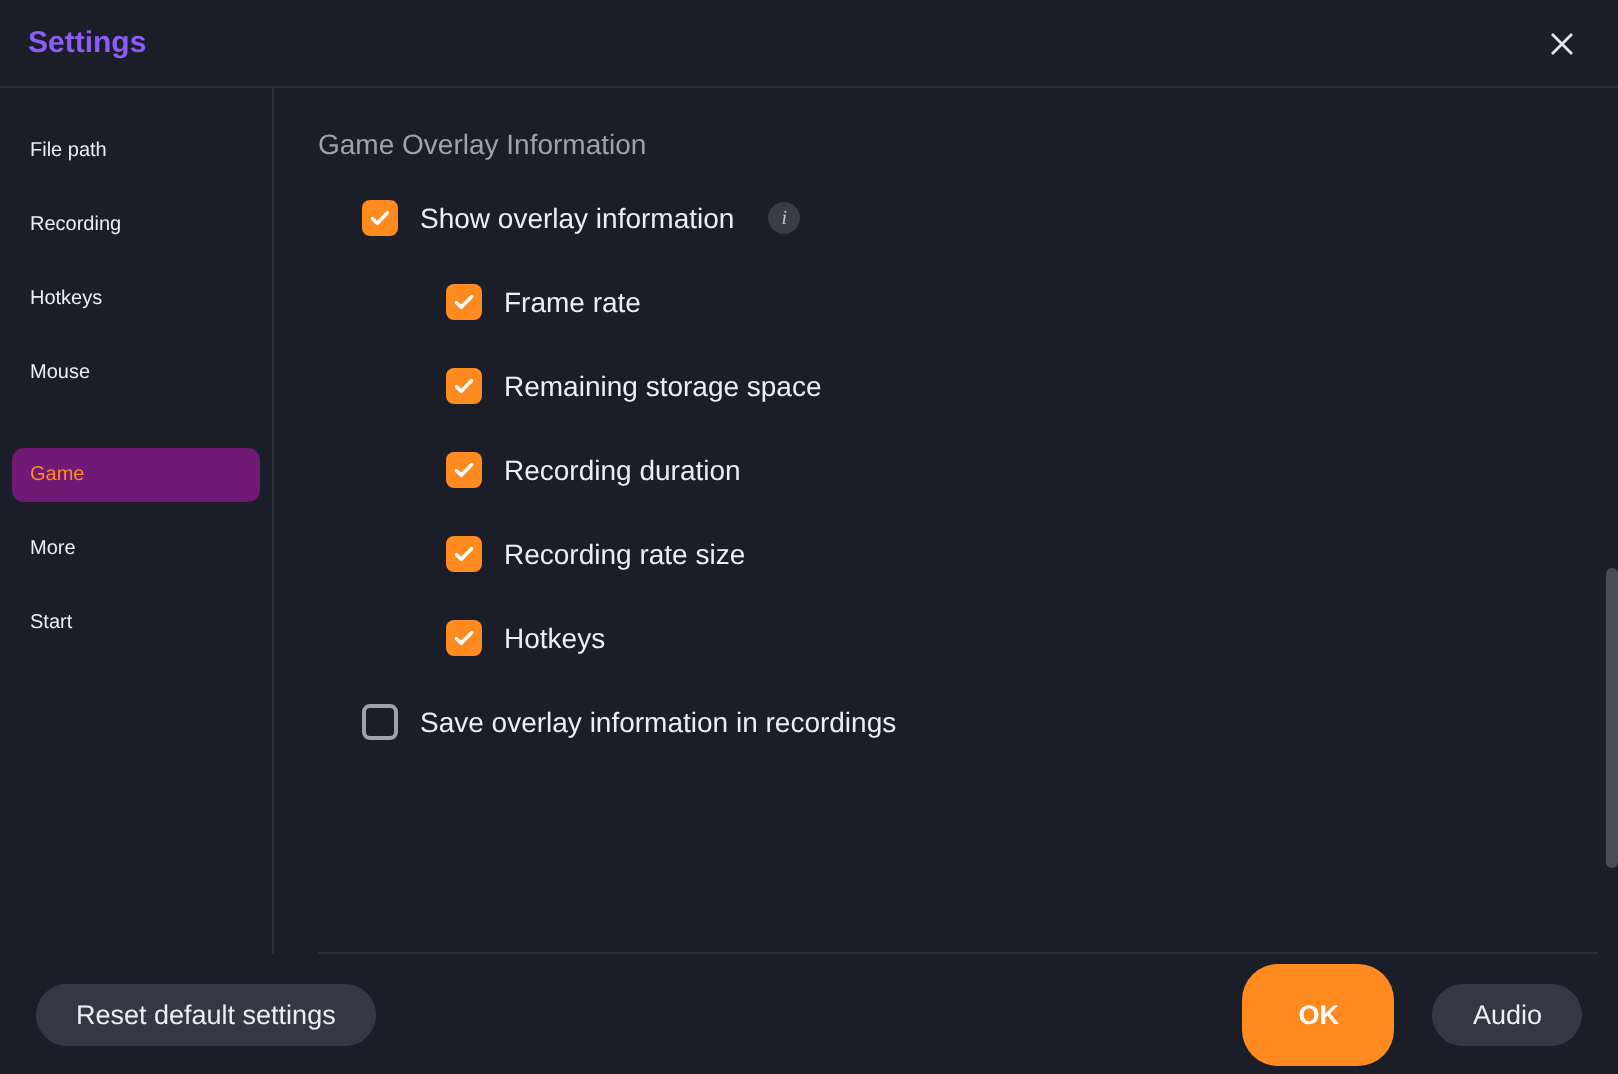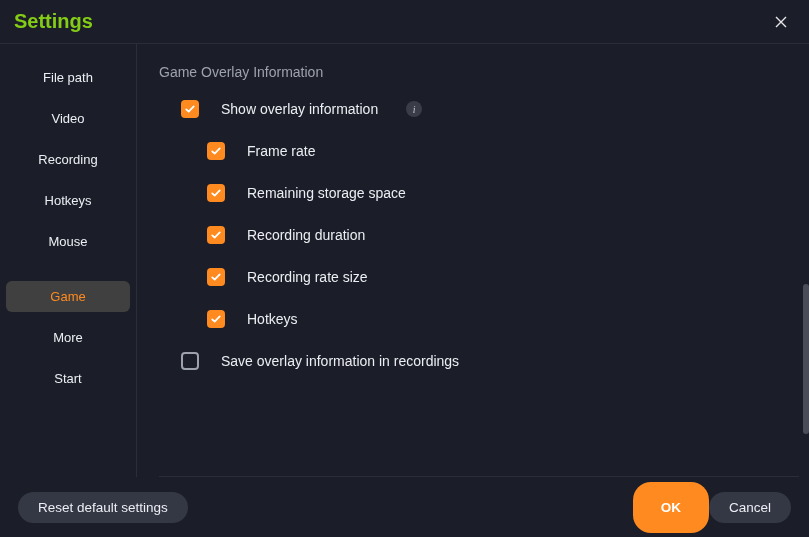--- a/index.html
+++ b/index.html
@@ -6,66 +6,65 @@
   html, body { width: 809px; height: 537px; overflow: hidden; font-family: "Segoe UI", Arial, sans-serif; }
   body { background: #1b1e28; color: #e2e4ea; }
 
   .titlebar {
     height: 44px;
     display: flex;
     align-items: center;
     padding: 0 14px;
     border-bottom: 1px solid #2b2e38;
   }
-  .titlebar .title { font-size: 20px; font-weight: 600; color: #84cc16; }
+  .titlebar .title { font-size: 15px; font-weight: 600; color: #8b5cf6; }
   .titlebar .close {
     margin-left: auto;
     width: 28px; height: 28px;
     display: flex; align-items: center; justify-content: center;
     cursor: pointer;
     color: #e6e6ea;
   }
 
   .body {
     display: flex;
     height: calc(537px - 44px - 60px);
   }
 
   .sidebar {
     width: 137px;
     border-right: 1px solid #2b2e38;
     padding: 18px 6px 0 6px;
   }
   .side-item {
     padding: 8px 9px;
-    font-size: 13px;
+    font-size: 10px;
     color: #eceef3;
     border-radius: 6px;
     margin-bottom: 10px;
     cursor: pointer;
-    text-align: center;
-  }
-  .side-item.active { background: #404040; color: #ff8a1f; margin-top: 24px; }
+  }
+  .side-item.active { background: #701a75; color: #ff8a1f; margin-top: 24px; }
 
   .content {
     flex: 1;
     padding: 20px 18px 2px 22px;
     position: relative;
     overflow: hidden;
   }
   .section-title { font-size: 14px; color: #9ea2ad; margin-bottom: 20px; }
 
   .opt-row {
     display: flex;
     align-items: center;
-    gap: 22px;
+    gap: 11px;
     margin-bottom: 24px;
   }
   .opt-row.level-1 { margin-left: 22px; }
-  .opt-row.level-2 { margin-left: 48px; }
+  .opt-row.level-2 { margin-left: 64px; }
 
   .chk {
     width: 18px; height: 18px;
     border-radius: 4px;
     display: flex; align-items: center; justify-content: center;
     flex-shrink: 0;
     cursor: pointer;
   }
   .chk.on { background: #ff8a1f; }
   .chk.off { background: transparent; border: 2px solid #9ea2ad; }
@@ -92,21 +91,21 @@
     bottom: 0;
     height: 1px;
     background: #2b2e38;
   }
 
   .footer {
     height: 60px;
     display: flex;
     align-items: center;
     padding: 0 18px;
-    gap: 0;
+    gap: 19px;
   }
   .btn {
     border: none;
     border-radius: 18px;
     font-size: 13.5px;
     padding: 8px 20px;
     cursor: pointer;
     color: #eceef3;
   }
   .btn-reset { background: #343744; }
@@ -130,21 +129,20 @@
   <div class="close">
     <svg viewBox="0 0 16 16" width="16" height="16">
       <path d="M3 3 L13 13 M13 3 L3 13" stroke="currentColor" stroke-width="1.4" fill="none"></path>
     </svg>
   </div>
 </div>
 
 <div class="body">
   <div class="sidebar" id="sidebar">
       <div class="side-item">File path</div>
-      <div class="side-item">Video</div>
       <div class="side-item">Recording</div>
       <div class="side-item">Hotkeys</div>
       <div class="side-item">Mouse</div>
       <div class="side-item active">Game</div>
       <div class="side-item">More</div>
       <div class="side-item">Start</div>
     </div>
   <div class="content">
     <div class="section-title">Game Overlay Information</div>
     <div id="options">
@@ -203,16 +201,16 @@
         </div>
       </div>
     <div class="divider"></div>
   </div>
 </div>
 
 <div class="footer">
   <button class="btn btn-reset">Reset default settings</button>
   <div class="spacer"></div>
   <button class="btn btn-ok">OK</button>
-  <button class="btn btn-cancel">Cancel</button>
+  <button class="btn btn-cancel">Audio</button>
 </div>
 
 <div class="scroll-ind"></div>
 
 </body></html>

